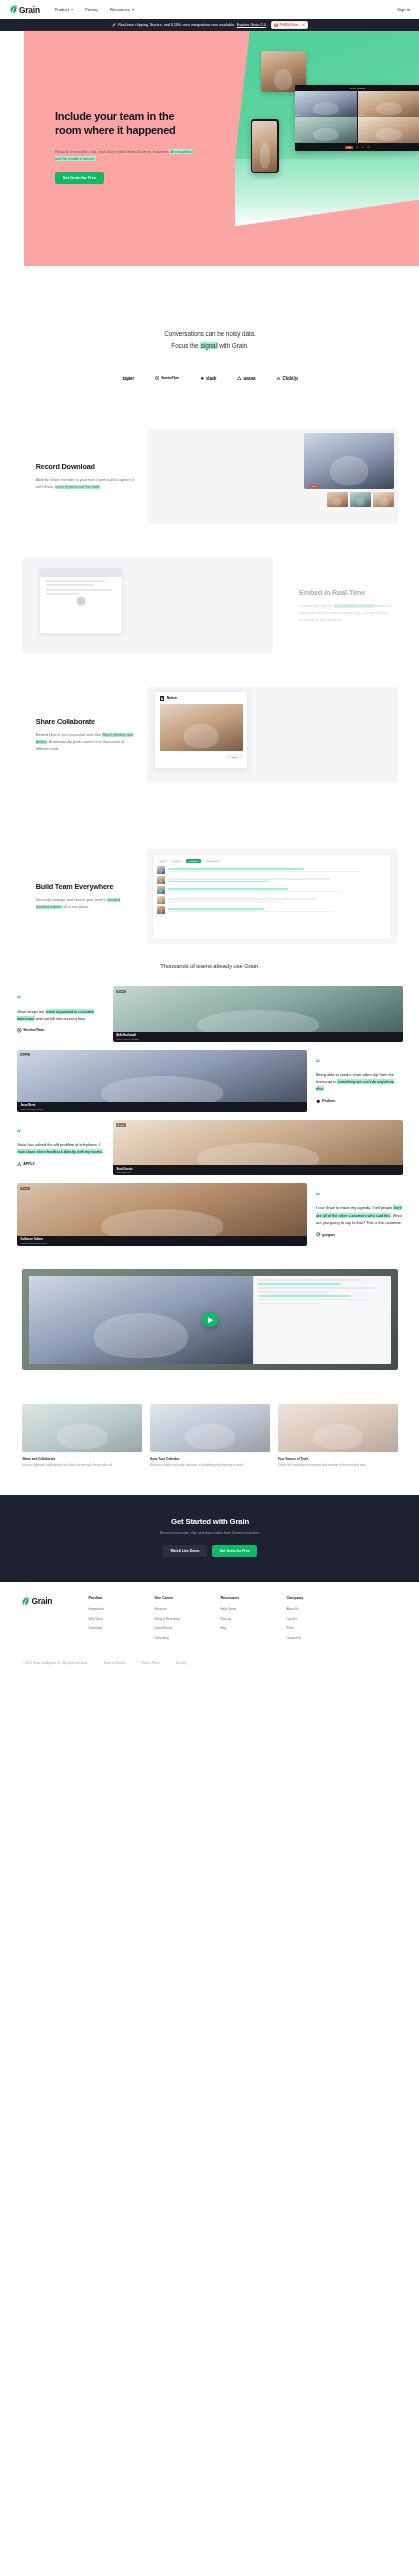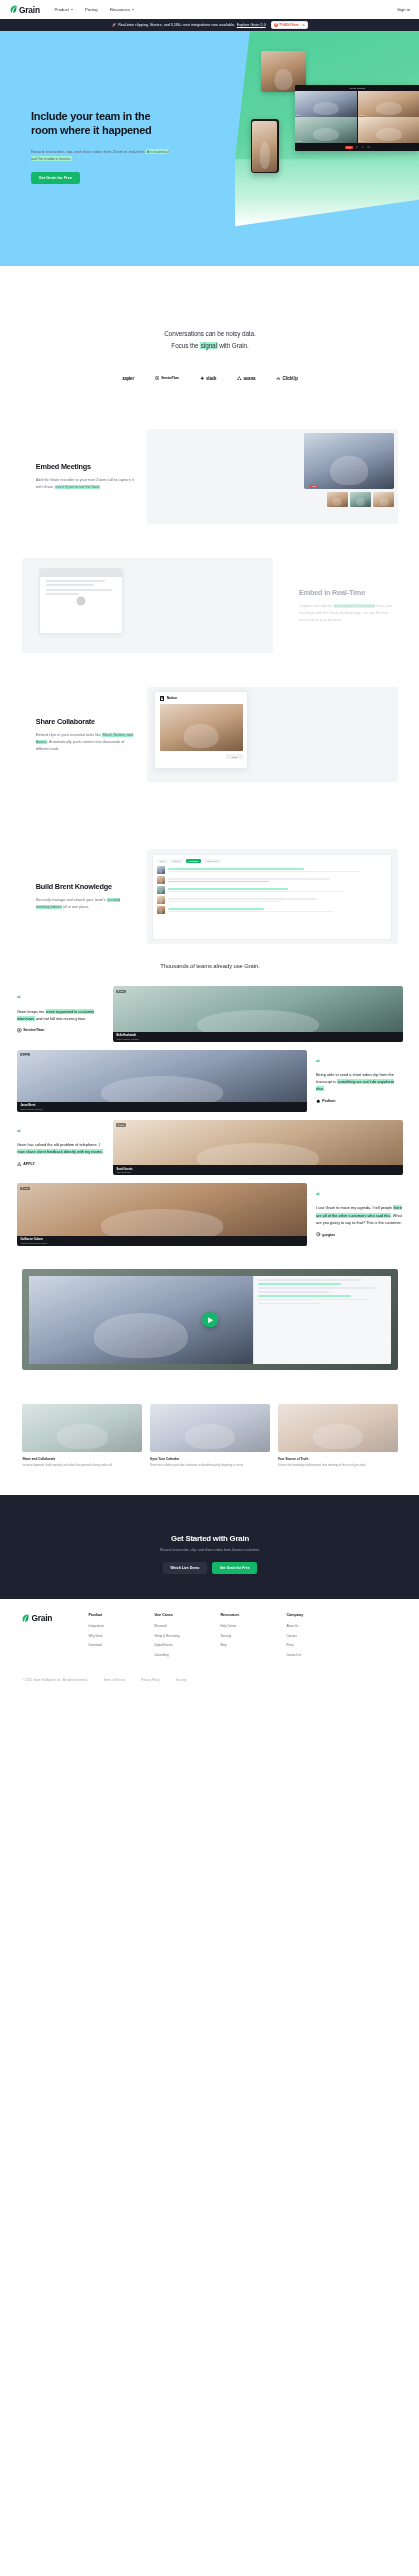--- a/index.html
+++ b/index.html
@@ -56,21 +56,21 @@
   .ph-circle { width: 4.5px; height: 4.5px; border-radius: 50%; background: #da552f; color: #fff;
     font-size: 2.8px; font-weight: 700; display: flex; align-items: center; justify-content: center;}
   .ph-texts { display: flex; flex-direction: column; line-height: 1; }
   .ph-small { font-size: 1.5px; color: #da552f; letter-spacing: 0.1px;}
   .ph-name { font-size: 3px; color: #da552f; font-weight: 700; }
   .ph-count { border-left: 0.6px solid #eee; padding-left: 1.1px; margin-left:0.6px; display:flex; flex-direction:column; align-items:center;}
   .ph-arrow { font-size: 2px; color: #da552f; line-height:1;}
   .ph-num { font-size: 1.7px; color: #da552f; line-height:1;}
 
   
-  .hero { position: relative; height: 235px; overflow: hidden; background: #7dd3fc; }
+  .hero { position: relative; height: 235px; overflow: hidden; background: #fca5a5; margin-left: 24px; }
   .hero-green {
     position: absolute; top: 0; right: 0; width: 185px; height: 128px;
     background: linear-gradient(160deg, #4fd09a 0%, #5ed3a0 55%, #8fe6c0 100%);
     clip-path: polygon(8% 0%, 100% 0%, 100% 100%, 0% 100%);
   }
   .hero-green2 {
     position: absolute; top: 128px; right: 0; width: 185px; height: 67px;
     background: linear-gradient(180deg, #8fe6c0 0%, #c8f3df 60%, #ffffff 100%);
     clip-path: polygon(0% 0%, 100% 0%, 100% 60%, 0% 100%);
   }
@@ -207,21 +207,21 @@
   .play-tri { width:0;height:0;border-left:5px solid #fff;border-top:3.4px solid transparent;border-bottom:3.4px solid transparent; margin-left:1.7px;}
 
   
   .cards { display:flex; gap: 7.8px; padding: 11.2px 22.4px 26px; }
   .card { flex:1; }
   .card-img { height: 48px; border-radius:1.7px; overflow:hidden; background:#f2f3f6; position:relative;}
   .card-title { margin-top: 5.6px; font-size: 3.1px; font-weight:700; color:#15171d;}
   .card-body { margin-top: 2.8px; font-size: 2.6px; line-height:1.8; color:#8b8f9a;}
 
   
-  .cta { background:#1d2130; padding: 39px 0 25px; text-align:center; }
+  .cta { background:#1d2130; padding: 22px 0 25px; text-align:center; }
   .cta h2 { color:#fff; font-size: 7.8px; font-weight:700; letter-spacing:-0.2px;}
   .cta p { color:#9fa4b2; font-size: 3.5px; margin-top: 5px; }
   .cta-btns { margin-top: 10px; display:flex; justify-content:center; gap: 5.6px; }
   .btn-ghost { background:#2c3142; color:#fff; font-size:3.5px; font-weight:700; padding:3.9px 7.3px; border-radius:2.2px; border:none; cursor:pointer;}
   .btn-green { background:#12b76a; color:#fff; font-size:3.5px; font-weight:700; padding:3.9px 7.3px; border-radius:2.2px; border:none; cursor:pointer;}
 
   
   .footer { padding: 14.6px 22.4px 5.6px; display:flex; }
   .f-brand { width: 66px; }
   .f-col { width: 66px; }
@@ -374,21 +374,21 @@
             </svg></span>
         <span>ClickUp</span>
       </div>
     </div>
   </div>
 
   <div class="spacer-md"></div>
 
   <div class="feature">
     <div class="feat-copy right-pad">
-      <div class="feat-h">Embed Meetings</div>
+      <div class="feat-h">Record Download</div>
       <p class="feat-p">
         <span>Add the Grain recorder to your next Zoom call to capture it with Grain, </span><span class="hl">even if you're not the host</span><span>.</span>
       </p>
     </div>
     <div class="feat-media media-gray">
       <div class="rec-main">
         <div class="face b"></div>
         <div class="rec-badge">REC</div>
       </div>
       <div class="rec-strip">
@@ -448,21 +448,21 @@
             <div class="notion-btn">Paste</div>
           </div>
       </div>
     </div>
   </div>
 
   <div class="spacer-lg"></div>
 
   <div class="feature">
     <div class="feat-copy right-pad">
-      <div class="feat-h">Build Brent Knowledge</div>
+      <div class="feat-h">Build Team Everywhere</div>
       <p class="feat-p">
         <span>Securely manage and search your team's </span><span class="hl">curated meeting videos</span><span> all in one place.</span>
       </p>
     </div>
     <div class="feat-media media-gray">
       <div class="bk-card">
         <div class="bk-tabs">
           <div class="bk-tab">Clips</div>
           <div class="bk-tab">Stories</div>
           <div class="bk-tab active">Highlights</div>

